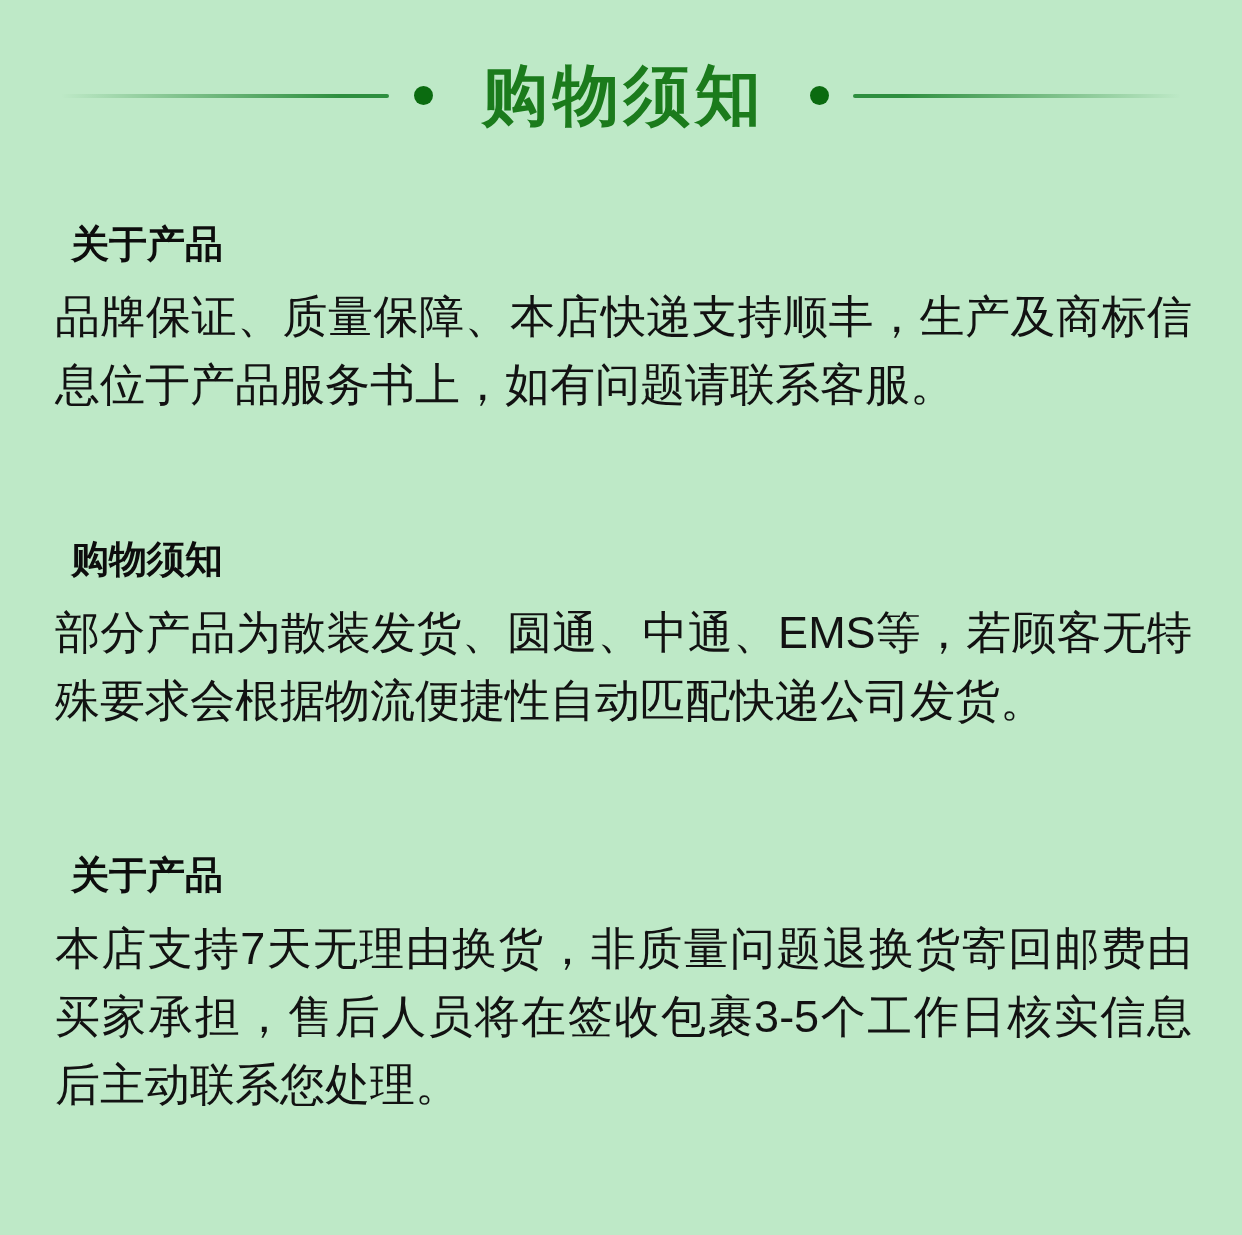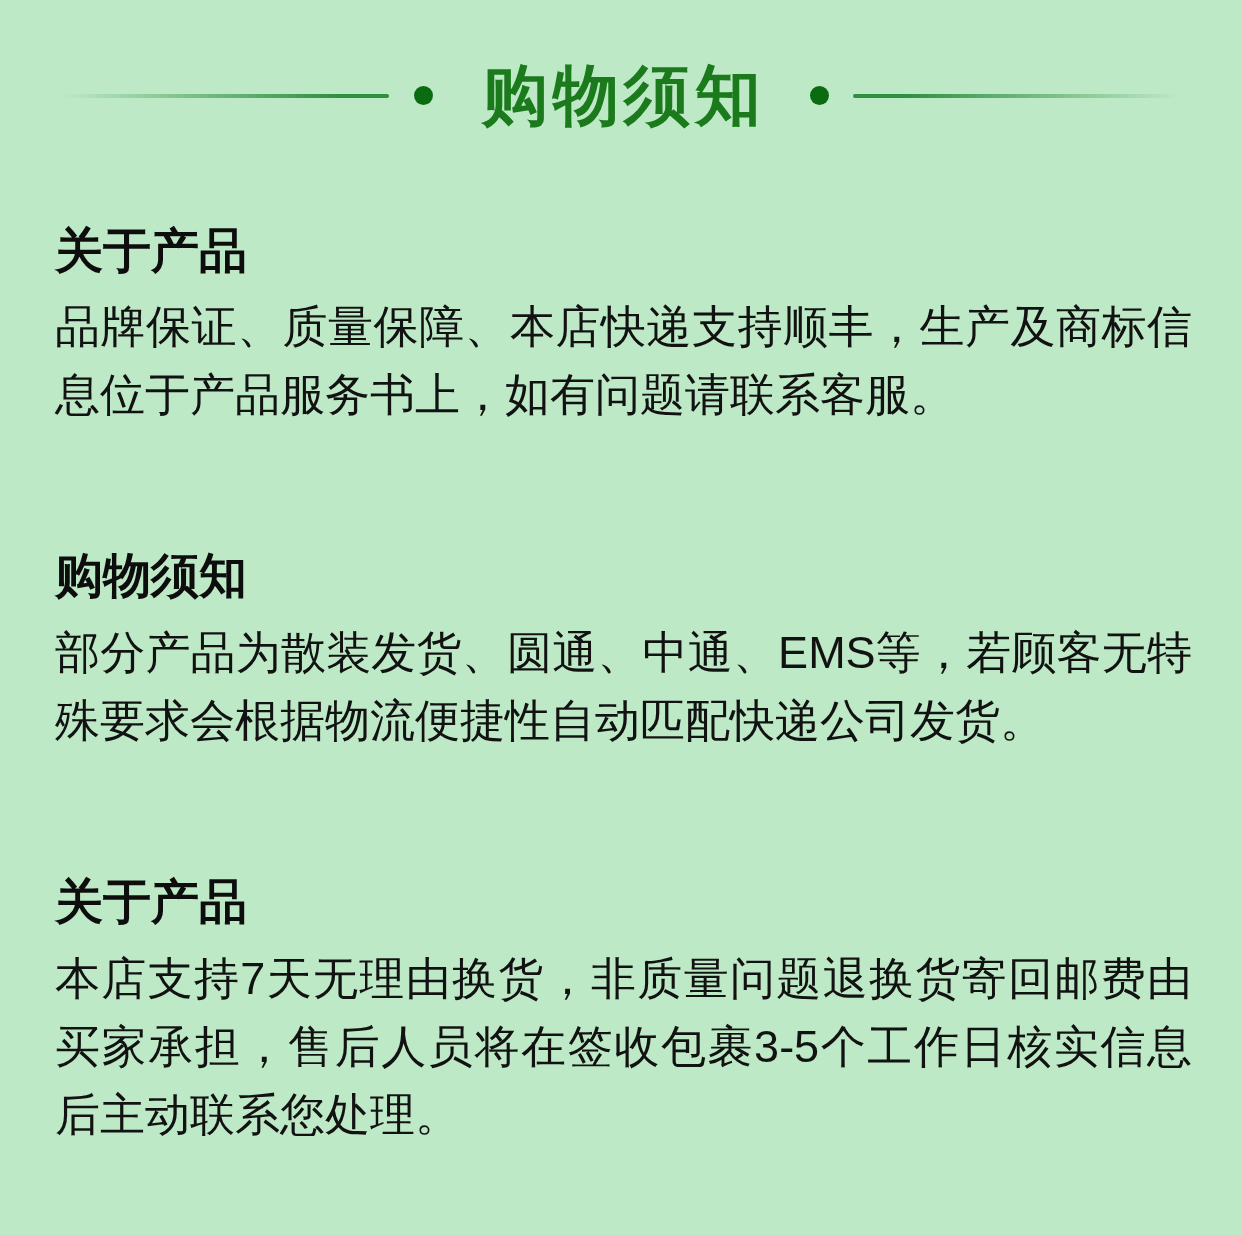--- a/index.html
+++ b/index.html
@@ -59,25 +59,25 @@
   .content {
     padding: 0 50px 0 55px;
   }
   .section {
     margin-top: 118px;
   }
   .section:first-child {
     margin-top: 88px;
   }
   .section-heading {
-    font-size: 48px;
+    font-size: 38px;
     font-weight: bold;
     color: #0d0d0d;
     line-height: 1.2;
-    margin: 0;
+    margin: 16px;
   }
   .section-body {
     font-size: 45px;
     line-height: 68px;
     color: #121212;
     margin: 14px 0 0 0;
     text-align: justify;
   }
 </style>
 </head>

